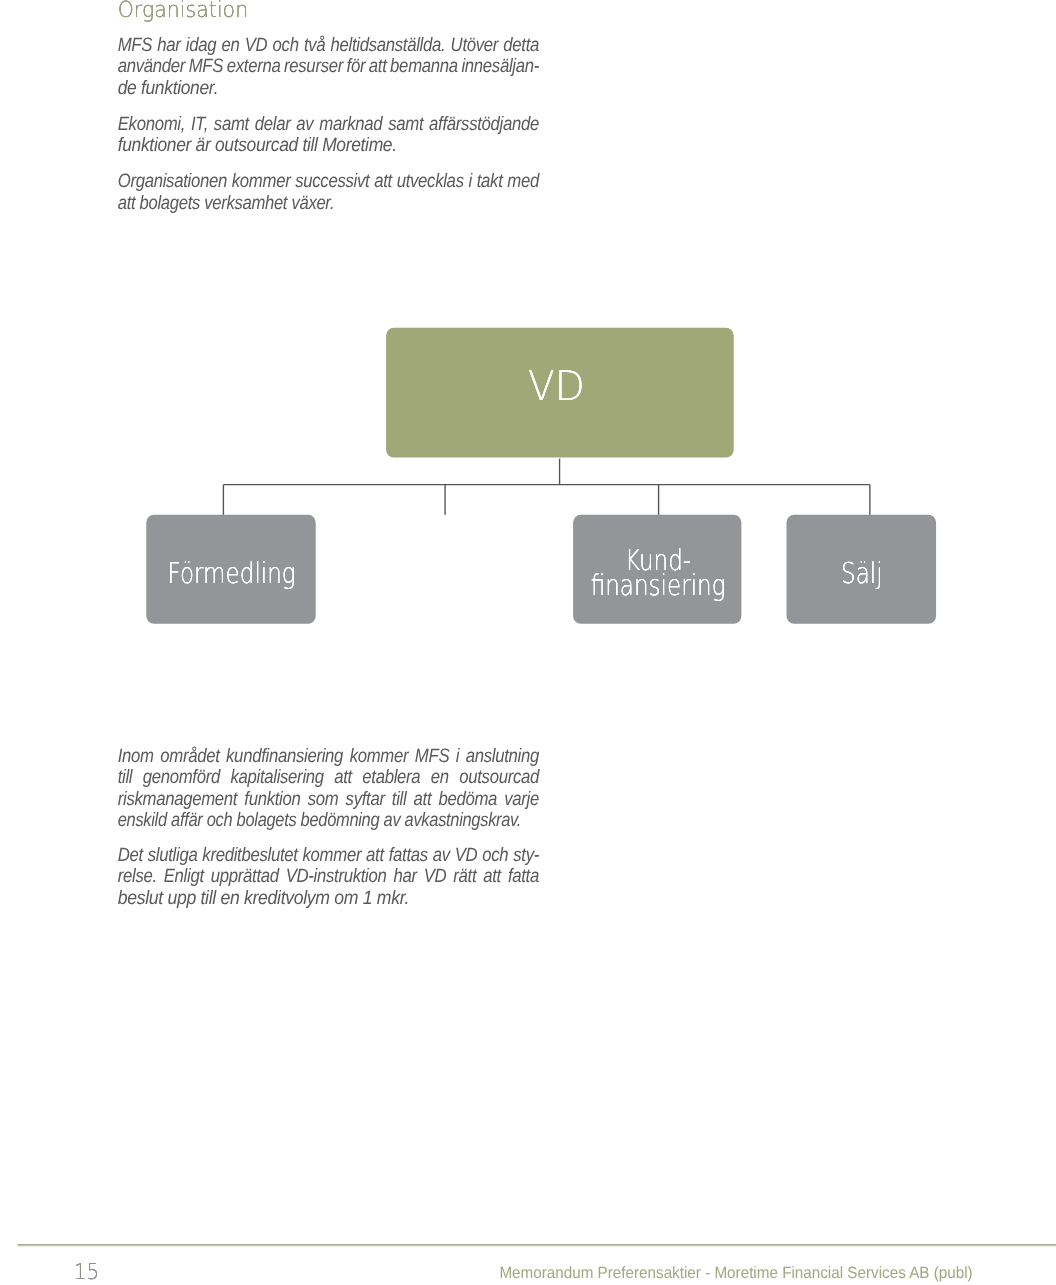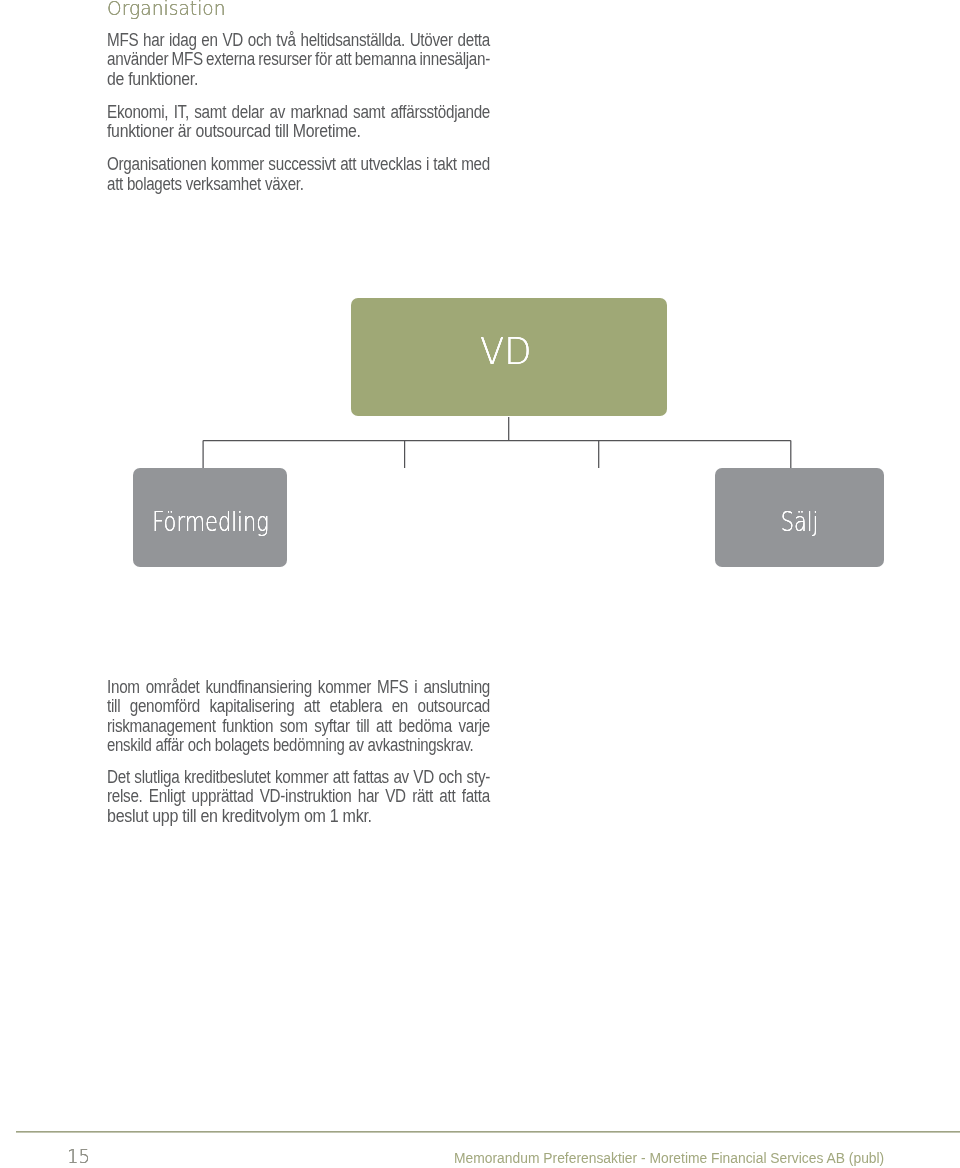--- a/index.html
+++ b/index.html
@@ -14,21 +14,21 @@
   
   .heading {
     position:absolute; left:91px; top:-2.1px;
     font-family:"DejaVu Sans", sans-serif; font-weight:200;
     font-size:20.1px; line-height:21.4px; color:#989d7c;
     text-shadow:0 0 0.4px currentColor, 0 0 0.4px currentColor;
     white-space:nowrap; transform:scaleX(0.929); transform-origin:0 0;
   }
 
   
-  .para { position:absolute; left:90.6px; width:383px; }
+  .para { position:absolute; left:90.6px; width:383px;font-style:italic; }
   .tline {
     display:block; height:19.4px; white-space:nowrap; color:#58595b;
     font-size:17.6px; line-height:19.4px; letter-spacing:-0.33px;
     transform:scaleX(0.866); transform-origin:0 50%;
   }
   .tline > span { display:inline-block; }
   .just { display:flex; justify-content:space-between; width:442.3px; }
   .just > span { white-space:pre; }
   
   #para-1 .tline:nth-child(3) { transform:scaleX(0.9016); }
@@ -44,21 +44,21 @@
     font-family:"DejaVu Sans", sans-serif; font-weight:200;
     text-shadow:0 0 0.4px #fff, 0 0 0.4px #fff;
   }
   .node .lbl { display:block; transform:scaleX(0.803); }
   .node-root { left:335px; top:297.5px; width:315.5px; height:118.5px; font-size:37.1px; line-height:37px; padding-bottom:10px; }
   .node-root .lbl { transform:translateX(-3.2px) scaleX(0.955); }
   .node-child { top:468px; height:98.5px; font-size:26.1px; line-height:23.3px; padding-top:10px; }
   .c0 { left:116.9px; width:154.4px; }
   .c1 { left:311px; width:153.5px; }
   .c2 { left:505.3px; width:153px; }
-  .c3 { left:699.4px; width:169px; }
+  .c3 { left:699.4px; width:136px; }
   .connectors { position:absolute; left:0; top:0; width:960px; height:1168px; }
 
   
   .footer-rule { position:absolute; left:0; top:1131px; width:960px; height:2px; }
   .page-number { position:absolute; left:50.5px; top:1145.9px; font-family:"DejaVu Sans", sans-serif; font-weight:200; font-size:19.7px; line-height:21px; color:#919289; text-shadow:0 0 0.4px currentColor, 0 0 0.4px currentColor; transform:scaleX(0.925); transform-origin:0 0; }
   .footer-text { position:absolute; left:437.7px; top:1150.2px; font-size:14.9px; line-height:16px; color:#a2a87e; white-space:nowrap; transform:scaleX(0.93); transform-origin:0 0; }
 </style>
 </head>
 <body>
 
@@ -125,20 +125,23 @@
       </div>
       <div class="tline"><span>att bolagets verksamhet växer.</span></div>
     </div>
 
   <div class="node node-root" style="background: rgb(159, 168, 118);">
     <span class="lbl">VD</span>
   </div>
   <div class="node node-child c0" style="background: rgb(147, 149, 152);">
     <span class="lbl">Förmedling</span>
   </div>
+  <div class="node node-child c2" style="background: rgb(147, 149, 152);">
+    <span class="lbl">Kund-<br>finansiering</span>
+  </div>
   <div class="node node-child c3" style="background: rgb(147, 149, 152);">
     <span class="lbl">Sälj</span>
   </div>
 
   <svg class="connectors" viewBox="0 0 960 1168">
     <g id="conn-group" fill="none" stroke-width="1.25" shape-rendering="geometricPrecision" stroke="#535356">
       <path d="M492.7 417 L492.7 440.6"></path>
       <path d="M187.1 440.6 L774.8 440.6"></path>
       <path d="M187.1 440.6 L187.1 468"></path>
       <path d="M388.6 440.6 L388.6 468"></path>

